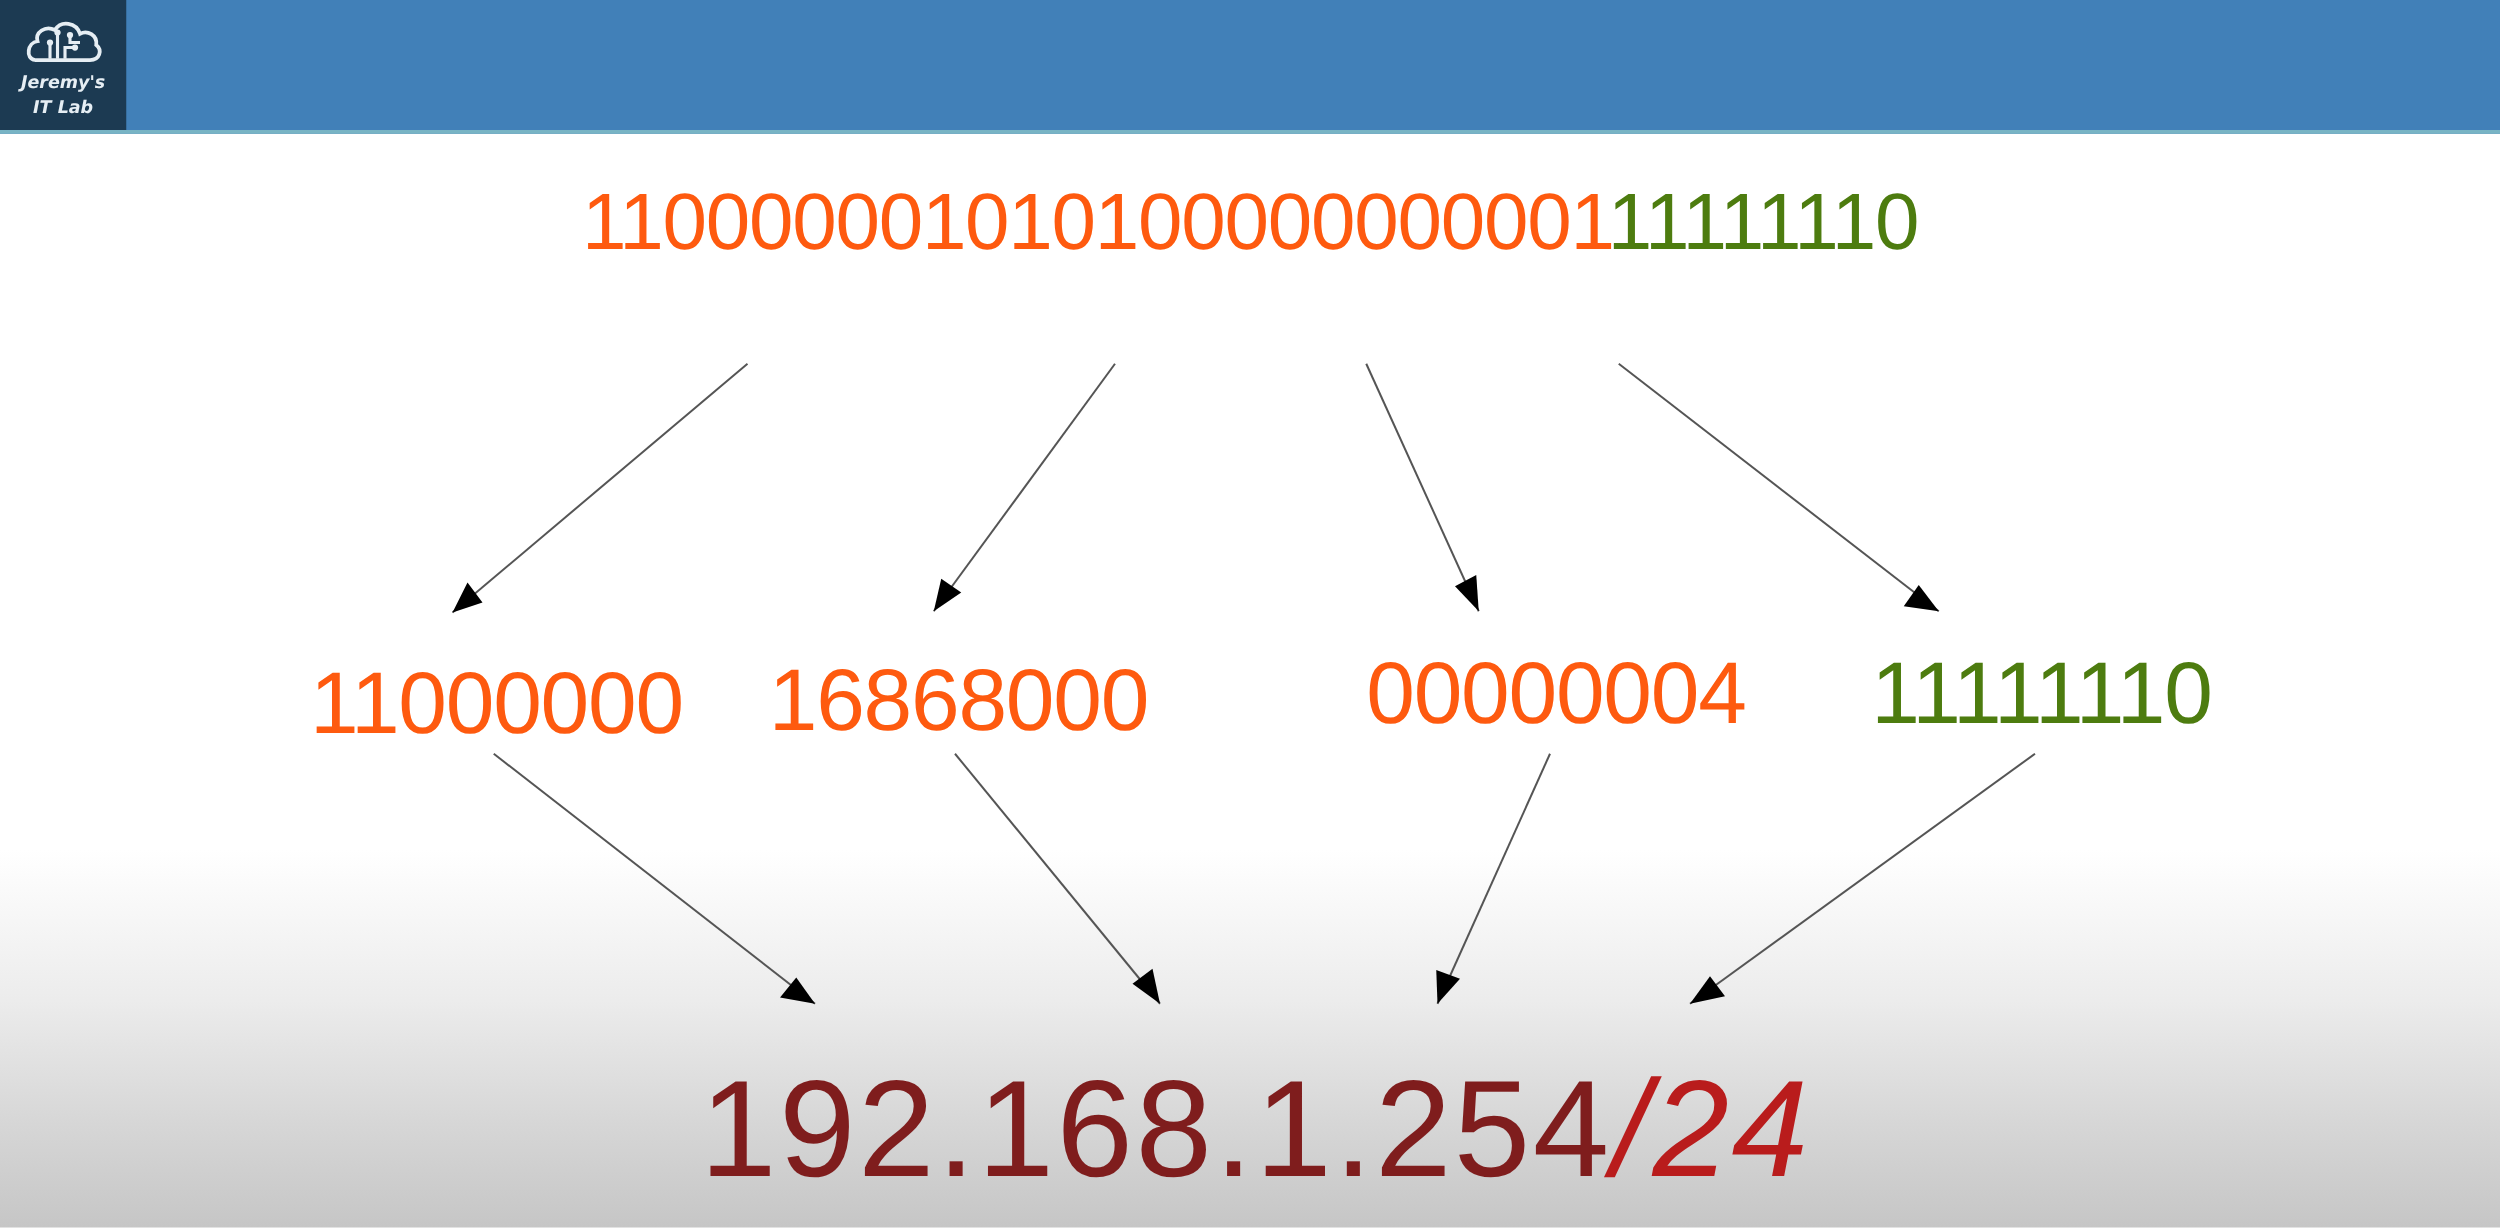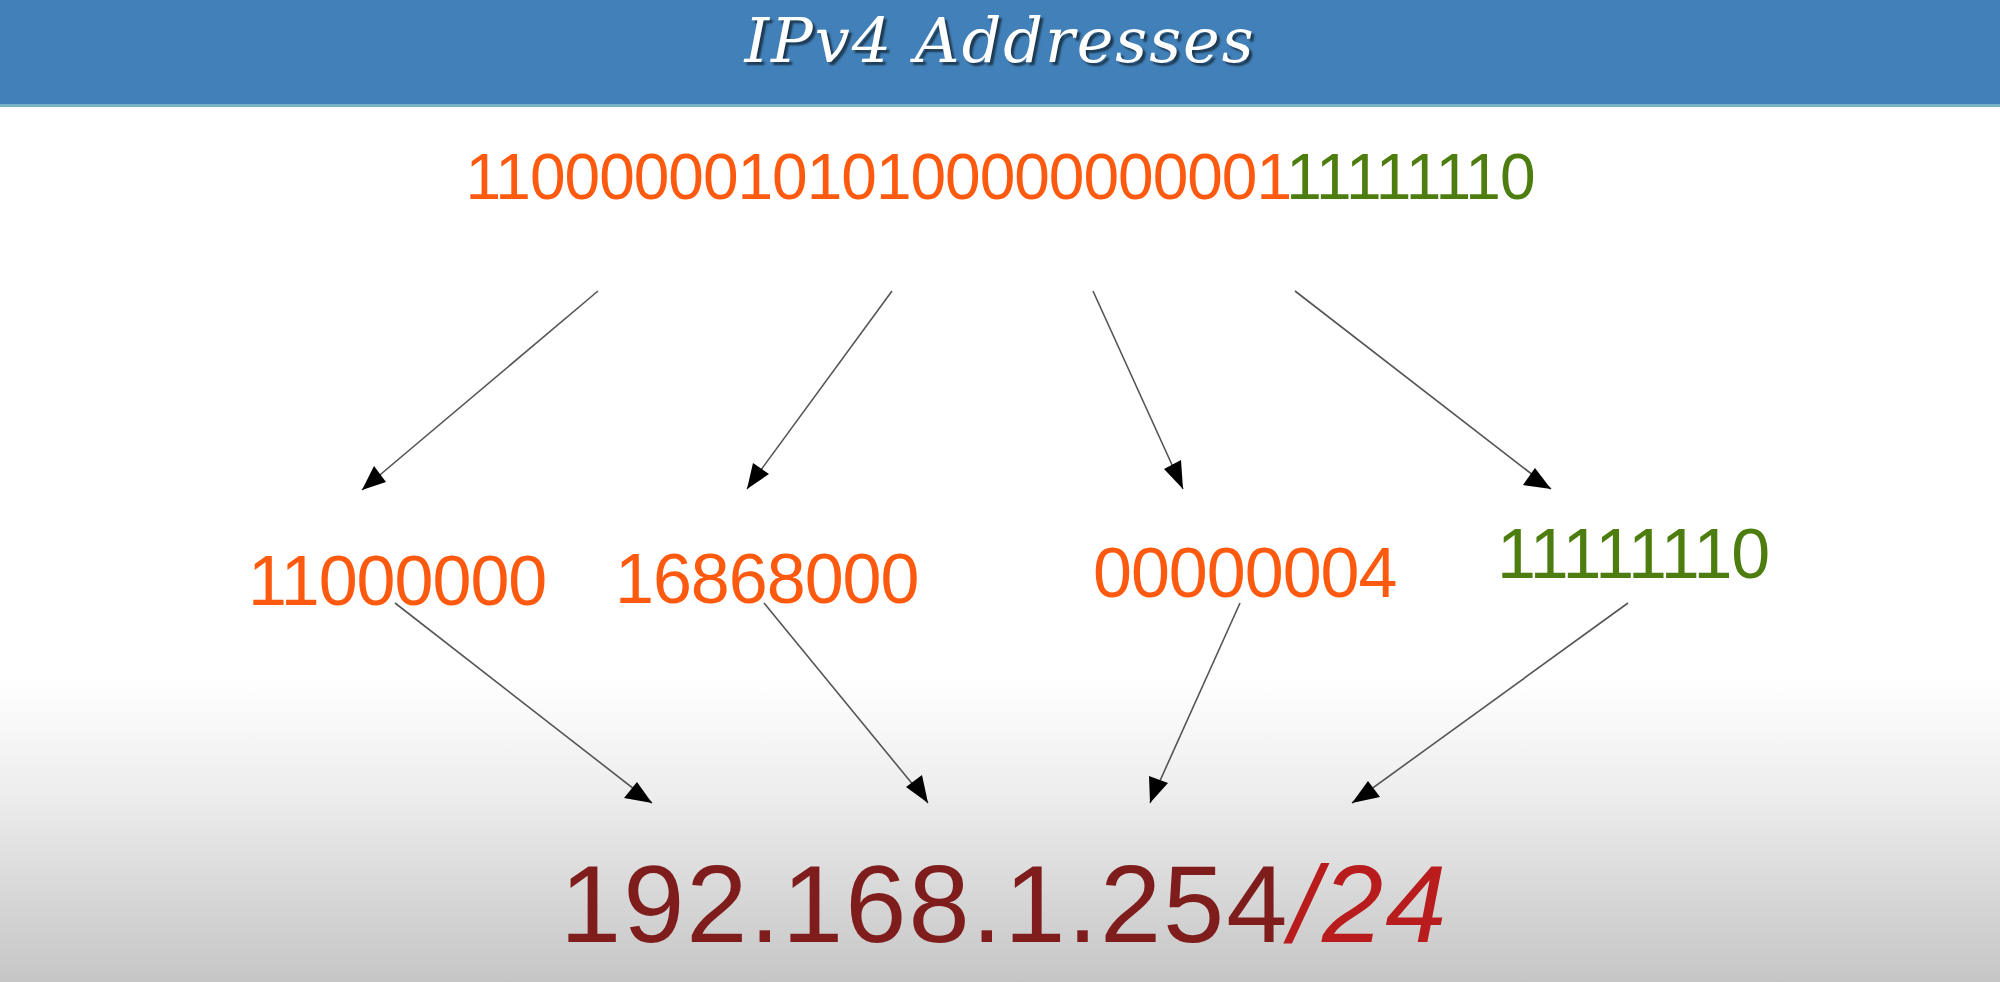--- a/index.html
+++ b/index.html
@@ -23,37 +23,50 @@
   }
   .title {
     position:absolute; left:0; top:4px; width:2000px; text-align:center;
     font-family:"DejaVu Serif", serif; font-style:italic; font-size:62px; color:#ffffff;
     text-shadow: 3px 3px 2px rgba(0,0,0,0.55); letter-spacing:2px;
   }
   .bin-full {
     position:absolute; left:0; top:140px; width:2000px; text-align:center;
     font-size:64px; letter-spacing:-1px; white-space:nowrap;
   }
-  .orange { color:#fe5a0f;margin-top:19px; }
+  .orange { color:#fe5a0f; }
   .blue { color:#4d7c0f; }
   .octet {
     position:absolute; font-size:70px; white-space:nowrap; letter-spacing:-1px;
   }
   .ip {
     position:absolute; left:560px; top:840px; font-size:110px; white-space:nowrap; letter-spacing:2px;
   }
   .ip .addr { color:#7f1d1d; }
   .ip .prefix { color:#b91c1c; font-style:italic; }
   svg.arrows { position:absolute; left:0; top:0; }
 </style>
 </head>
 <body>
 
 <div class="header">
-  <div class="title">IPv4 Addresses</div>
+  <div class="logo">
+    <svg width="68" height="40" viewBox="0 0 68 40">
+      <path d="M12 34 H56 C64 34 66 26 61 22 C62 14 54 10 48 13 C45 4 33 2 28 10 C20 6 12 12 14 19 C6 20 4 33 12 34 Z" fill="none" stroke="#e6eef4" stroke-width="3"></path>
+      <path d="M24 33 V20 M30 33 V12 M36 33 V24 H44 M40 14 V20 H48" fill="none" stroke="#e6eef4" stroke-width="2.5"></path>
+      <circle cx="24" cy="20" r="2.5" fill="#e6eef4"></circle>
+        <circle cx="30" cy="12" r="2.5" fill="#e6eef4"></circle>
+      <circle cx="40" cy="14" r="2.5" fill="#e6eef4"></circle>
+        <circle cx="44" cy="24" r="2.5" fill="#e6eef4"></circle>
+    </svg>
+    <div class="logo-text">
+      <div>Jeremy's</div>
+      <div>IT Lab</div>
+    </div>
+  </div>
 </div>
 
 <div class="bin-full">
   <span class="orange">110000001010100000000001</span><span class="blue">11111110</span>
 </div>
 
 <svg class="arrows" width="2000" height="982">
   <defs>
     <marker id="ah" viewBox="0 0 10 10" refX="10" refY="5" markerWidth="9" markerHeight="9" orient="auto-start-reverse" markerUnits="userSpaceOnUse">
       <path d="M0 0 L10 5 L0 10 Z" fill="#000"></path>

